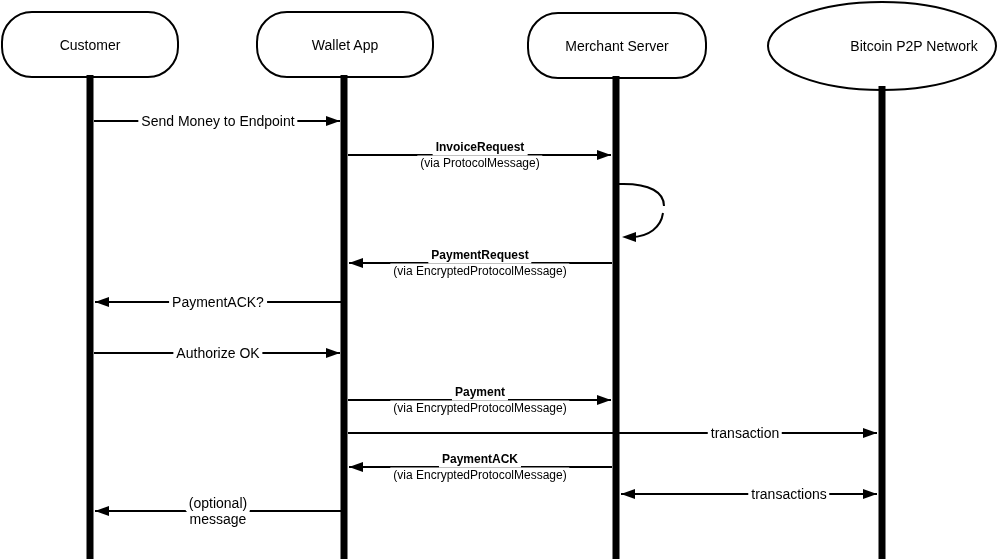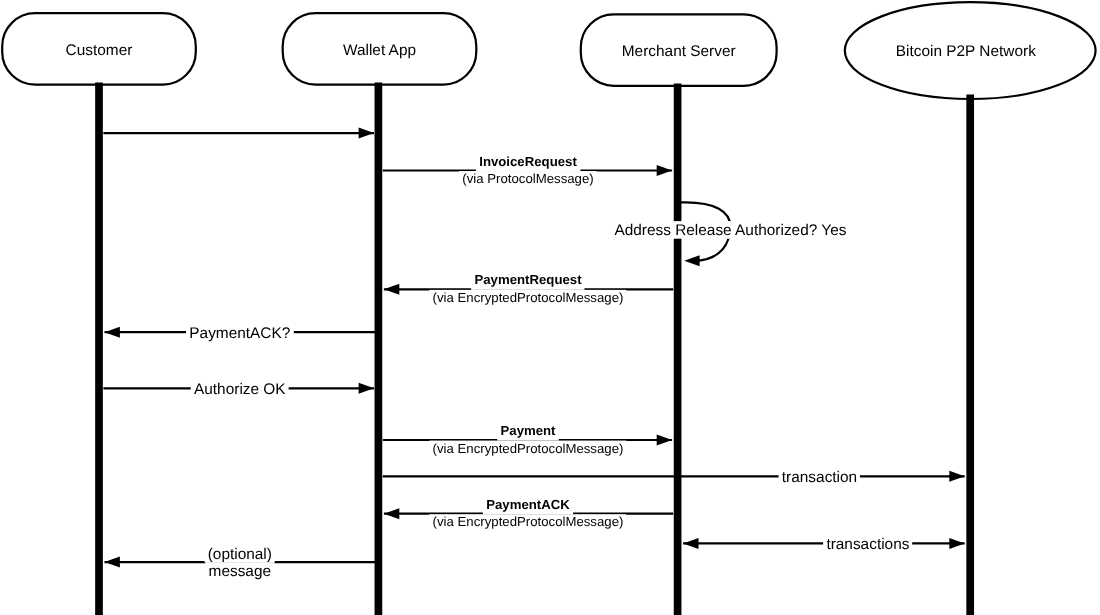--- a/index.html
+++ b/index.html
@@ -70,30 +70,30 @@
       <line x1="341" y1="511" x2="95" y2="511" stroke="#000000" stroke-width="2"></line>
       <polygon points="95,511 109,506 109,516" fill="#000000"></polygon>
       <path d="M 619,184 C 651,183 664,193 664,206" fill="none" stroke="#000000" stroke-width="2"></path>
       <path d="M 663,213 C 661,227 649,237 631,237" fill="none" stroke="#000000" stroke-width="2"></path>
       <polygon points="622,237 636,232 636,242" fill="#000000"></polygon>
     </svg>
   <div id="labels">
       <div class="actor-lbl" style="left: 90px; top: 44.5px;">Customer</div>
       <div class="actor-lbl" style="left: 345px; top: 44.5px;">Wallet App</div>
       <div class="actor-lbl" style="left: 617px; top: 45.5px;">Merchant Server</div>
-      <div class="actor-lbl" style="left: 878px; top: 46px;">Bitcoin P2P Network</div>
+      <div class="actor-lbl" style="left: 914px; top: 46px;">Bitcoin P2P Network</div>
+      <div class="lbl inline" style="left: 218px; top: 121px;">Send Money to Endpoint</div>
       <div class="lbl name" style="left: 480px; top: 147px;">InvoiceRequest</div>
       <div class="lbl sub" style="left: 480px; top: 163px;">(via ProtocolMessage)</div>
       <div class="lbl name" style="left: 480px; top: 255px;">PaymentRequest</div>
       <div class="lbl sub" style="left: 480px; top: 271px;">(via EncryptedProtocolMessage)</div>
       <div class="lbl inline" style="left: 218px; top: 302px;">PaymentACK?</div>
       <div class="lbl inline" style="left: 218px; top: 353px;">Authorize OK</div>
       <div class="lbl name" style="left: 480px; top: 392px;">Payment</div>
       <div class="lbl sub" style="left: 480px; top: 408px;">(via EncryptedProtocolMessage)</div>
       <div class="lbl inline" style="left: 745px; top: 433px;">transaction</div>
       <div class="lbl name" style="left: 480px; top: 459px;">PaymentACK</div>
       <div class="lbl sub" style="left: 480px; top: 475px;">(via EncryptedProtocolMessage)</div>
       <div class="lbl inline" style="left: 789px; top: 494px;">transactions</div>
       <div class="lbl normal" style="left: 218px; top: 503px;">(optional)</div>
       <div class="lbl normal" style="left: 218px; top: 519px;">message</div>
-      <div class="lbl inline" style="left: 664px; top: 209px;">Address Release Authorized? Yes</div>
     </div>
 </div>
 
 </body></html>

